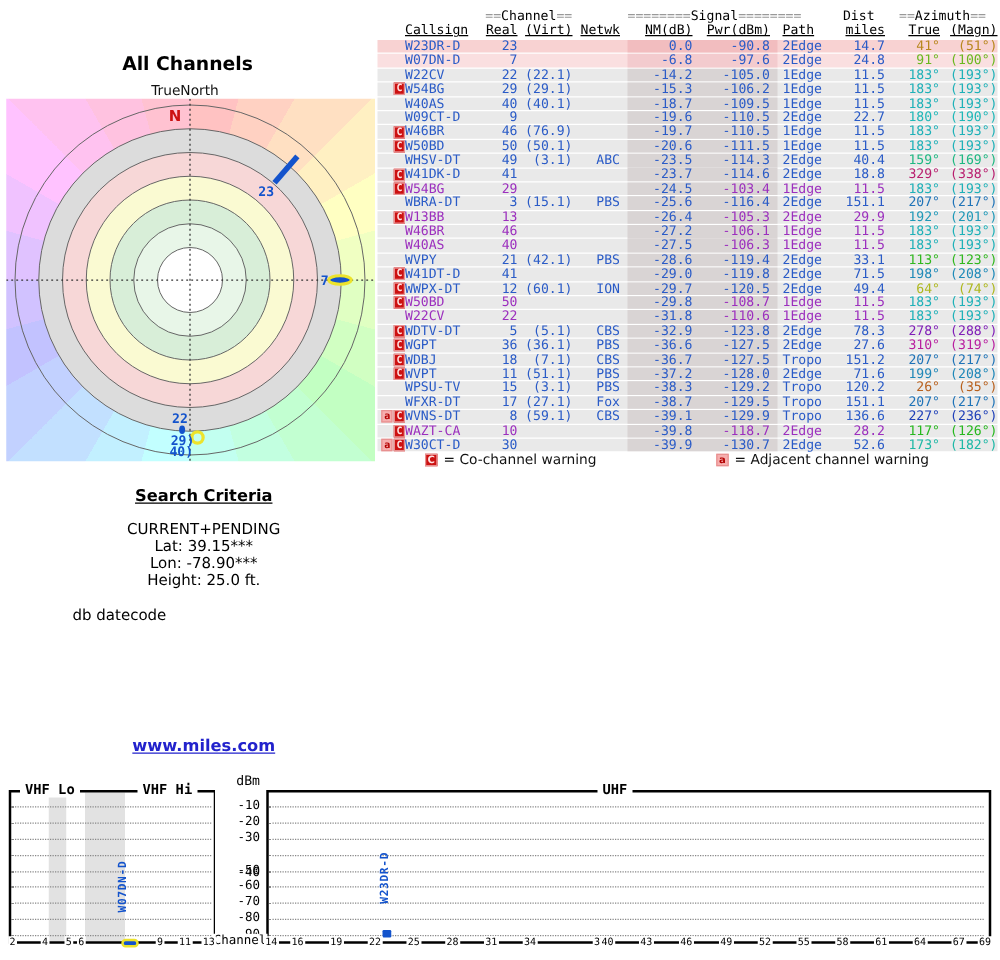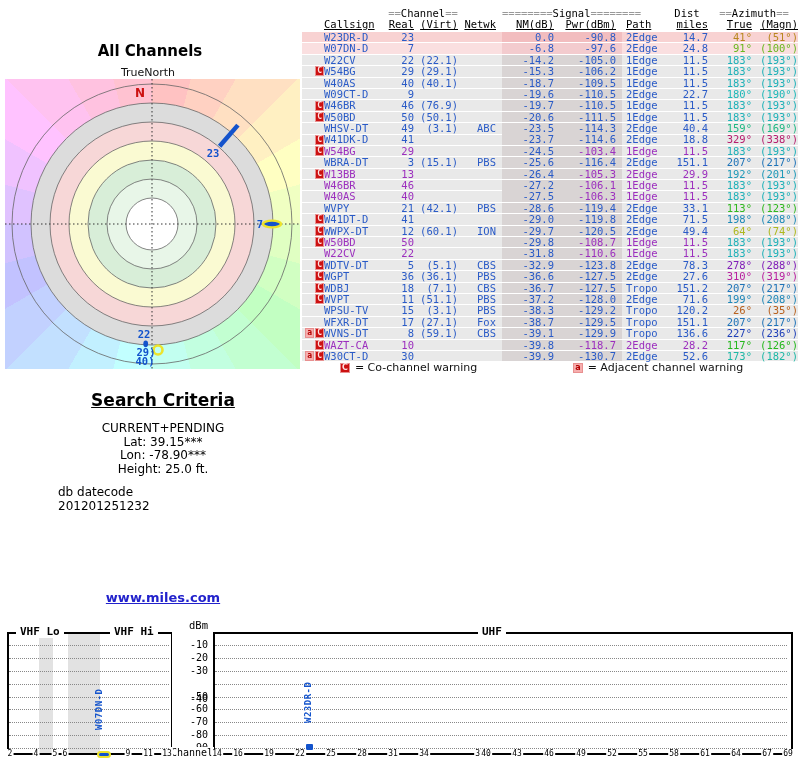--- a/index.html
+++ b/index.html
@@ -35,21 +35,21 @@
   .bg0{background:#e9e9e9;} .bg1{background:#f8d2d2;} .bg2{background:#fadfe0;}
   .bg0 .band{background:#d9d4d4;} .bg1 .band{background:#f2bdbf;} .bg2 .band{background:#f3cbce;}
   .badge{display:inline-block;font-size:8px;line-height:8px;font-weight:bold;padding:0 1px;border:1px solid #e89090;}
   .badge-c{background:#cc1111;color:#ffe2e2;}
   .badge-a{background:#f6aeae;color:#b30000;}
   #legend{left:340px;top:361px;display:flex;gap:96px;font-size:11px;color:#111;}
   #legend .lg{display:flex;align-items:center;gap:5px;}
 
   
   #criteria{left:58px;top:390px;width:210px;text-align:center;font-size:12px;color:#000;}
-  #criteria .head{font-weight:bold;text-decoration:underline;font-size:17px;margin-bottom:12px;}
+  #criteria .head{font-weight:bold;text-decoration:underline;font-size:13px;margin-bottom:12px;}
   #criteria .ln{line-height:13.5px;}
   #datecode{left:58px;top:486px;width:210px;text-align:left;font-size:12px;color:#000;line-height:13.5px;}
   #site-link{left:58px;top:590px;width:210px;text-align:center;font-size:13px;font-weight:bold;}
   #site-link a{color:#2222cc;}
 
   
   .panel{position:absolute;border:2px solid #000;background:#fff;}
   #vhf-panel{left:7px;top:632px;width:162px;height:119px;border-right-width:1px;}
   #uhf-panel{left:213px;top:632px;width:576px;height:119px;}
   .band-label{position:absolute;top:625px;background:#fff;padding:0 4px;font-weight:bold;font-size:11px;color:#000;z-index:5;}
@@ -548,21 +548,20 @@
 
   <div class="abs sans" id="criteria">
     <div class="head">Search Criteria</div>
     <div class="ln">CURRENT+PENDING</div>
     <div class="ln">Lat: 39.15***</div>
     <div class="ln">Lon: -78.90***</div>
     <div class="ln">Height: 25.0 ft.</div>
   </div>
   <div class="abs sans" id="datecode">
     <div>db datecode</div>
-    <div>201201251232</div>
   </div>
   <div class="abs sans" id="site-link">
     <a href="#">www.miles.com</a>
   </div>
 
   <div>
     <div class="grayband" style="left:39px;width:14px"></div>
     <div class="grayband" style="left:68px;width:32px"></div>
     <div class="panel" id="vhf-panel" style="background:transparent"></div>
     <div class="panel" id="uhf-panel" style="background:transparent"></div>

